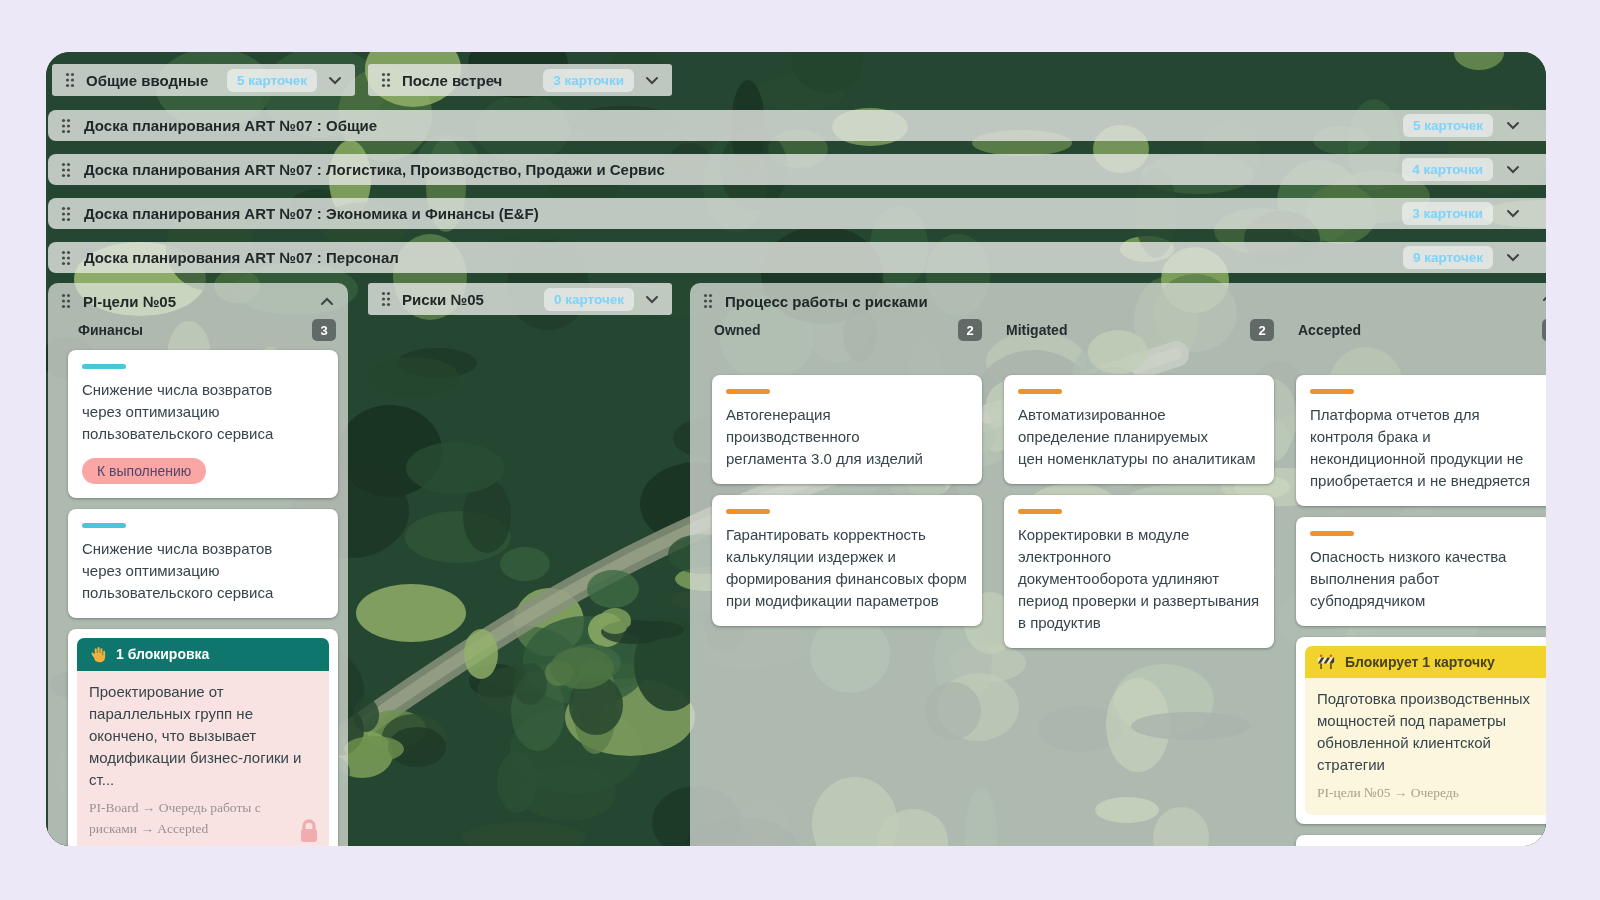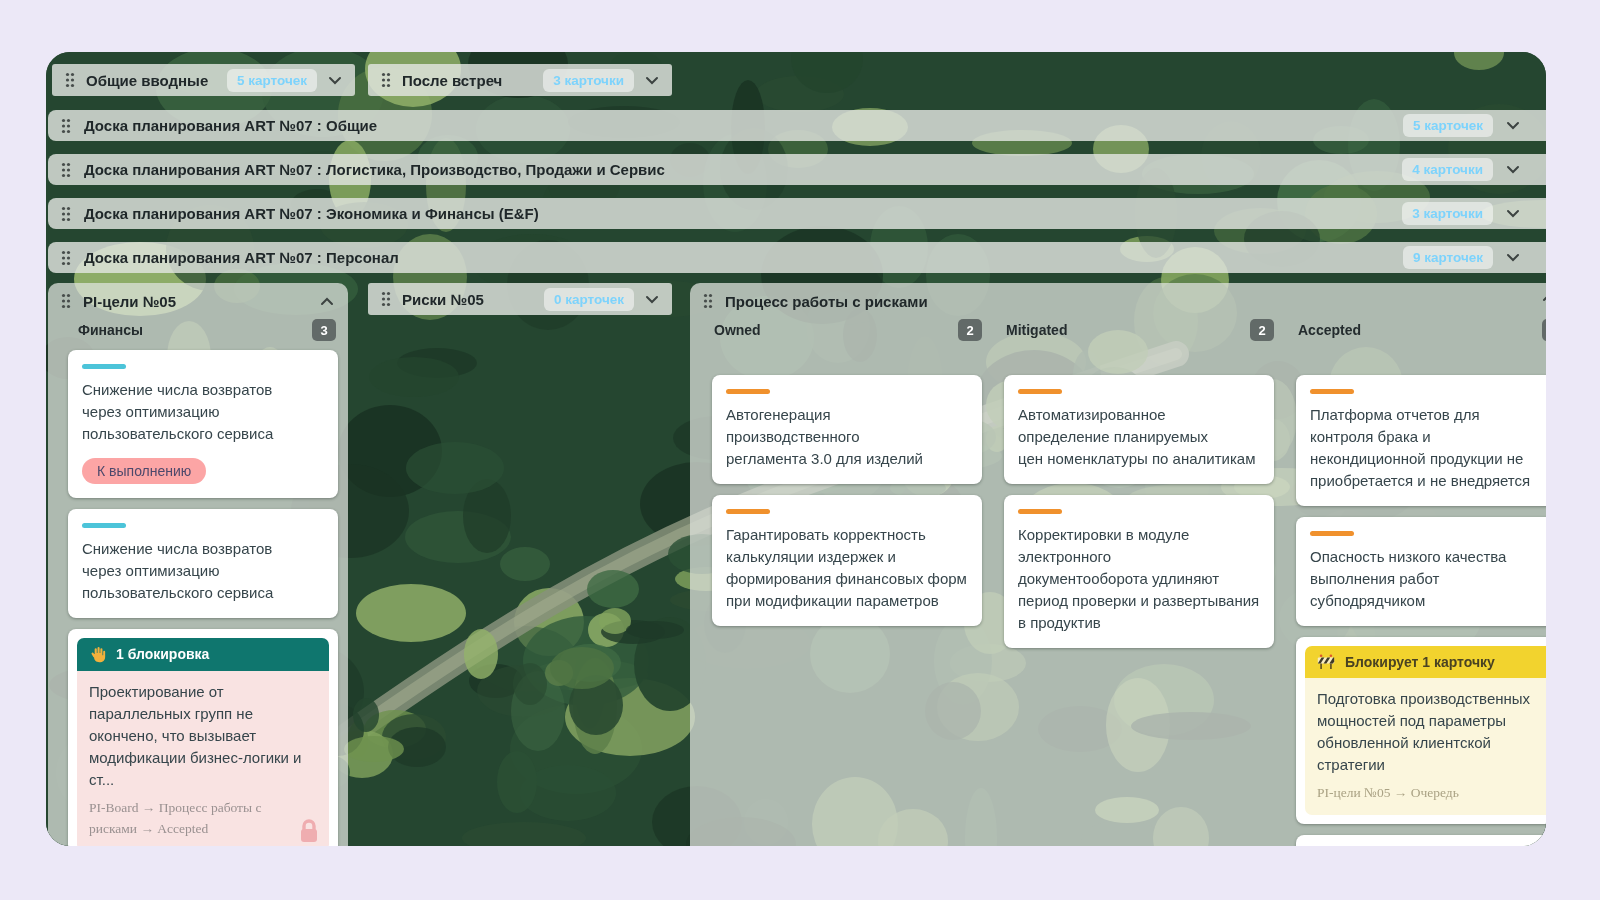--- a/index.html
+++ b/index.html
@@ -422,21 +422,21 @@
               <path fill="#f2b13c" d="M8.4 12.8L5.9 9.6A1.5 1.5 0 003.5 11l3 5.2z"></path>
             </svg>
             <span>1 блокировка</span>
           </div>
           <div class="blk-body">
             <div class="card-title">Проектирование от
 параллельных групп не
 окончено, что вызывает
 модификации бизнес-логики и
 ст...</div>
-            <div class="card-link">PI-Board → Процесс работы с
+            <div class="card-link">PI-Board → Очередь работы с
 рисками → Accepted</div>
             <svg class="lock-icon" width="22" height="26" viewBox="0 0 22 26">
               <path d="M6 12V8a5 5 0 0110 0v4" stroke="#efadb0" stroke-width="3.4" fill="none"></path>
               <rect x="3" y="11" width="16" height="13" rx="3" fill="#efadb0"></rect>
             </svg>
           </div>
         </div>
       </div>
 
     </div>

